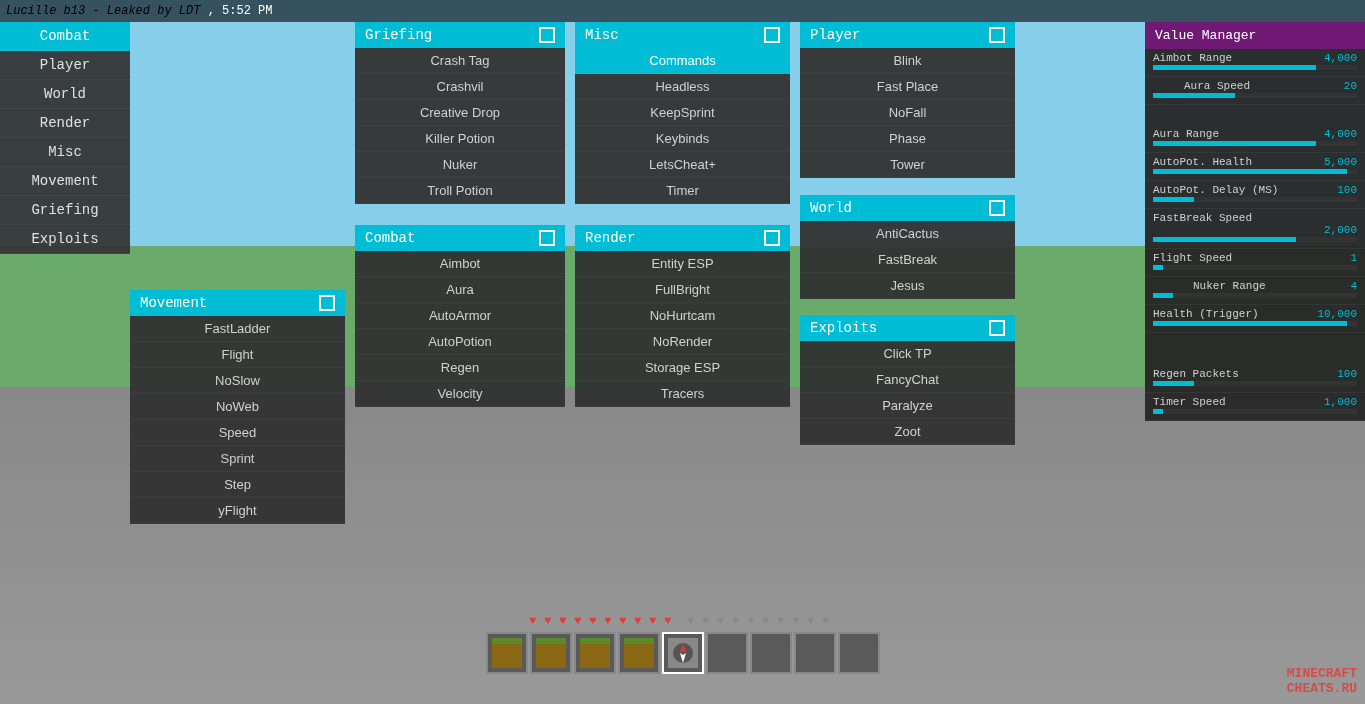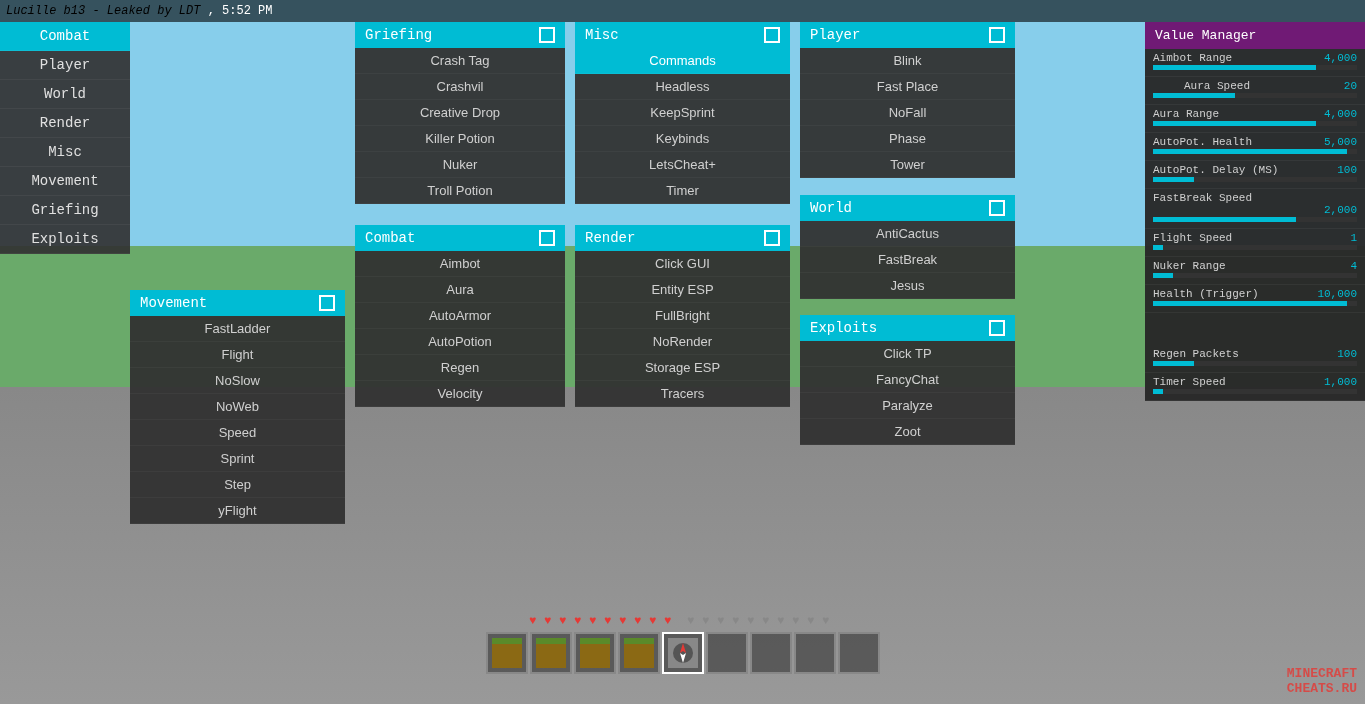--- a/index.html
+++ b/index.html
@@ -298,23 +298,23 @@
   <div class="panel-item">AutoPotion</div>
   <div class="panel-item">Regen</div>
   <div class="panel-item">Velocity</div>
 </div>
 
 <div class="panel" style="top:225px; left:575px; width:215px;">
   <div class="panel-header">
     <span>Render</span>
     <span class="toggle-box"></span>
   </div>
-  <div class="panel-item">Click GUI</div>
   <div class="panel-item">Entity ESP</div>
   <div class="panel-item">FullBright</div>
+  <div class="panel-item">NoHurtcam</div>
   <div class="panel-item">NoRender</div>
   <div class="panel-item">Storage ESP</div>
   <div class="panel-item">Tracers</div>
 </div>
 
 <div class="panel" style="top:195px; left:800px; width:215px;">
   <div class="panel-header">
     <span>World</span>
     <span class="toggle-box"></span>
   </div>
@@ -357,21 +357,21 @@
         <span class="vm-label">Aura Speed</span>
         <span class="vm-value">20</span>
       </div>
       <div class="vm-bar-bg">
           <div class="vm-bar-fill" style="width:40%"></div>
         </div>
     </div>
   </div>
   <div class="vm-row">
     <div style="flex:1">
-      <div style="display:flex;justify-content:flex-start;">
+      <div style="display:flex;justify-content:flex-start;margin-top:20px;">
         <span class="vm-label">Aura Range</span>
         <span class="vm-value">4,000</span>
       </div>
       <div class="vm-bar-bg">
           <div class="vm-bar-fill" style="width:80%"></div>
         </div>
     </div>
   </div>
   <div class="vm-row">
     <div style="flex:1">
@@ -412,21 +412,21 @@
         <span class="vm-label">Flight Speed</span>
         <span class="vm-value">1</span>
       </div>
       <div class="vm-bar-bg">
           <div class="vm-bar-fill" style="width:5%"></div>
         </div>
     </div>
   </div>
   <div class="vm-row">
     <div style="flex:1">
-      <div style="display:flex;justify-content:space-between;">
+      <div style="display:flex;justify-content:space-between;margin-left:40px;">
         <span class="vm-label">Nuker Range</span>
         <span class="vm-value">4</span>
       </div>
       <div class="vm-bar-bg">
           <div class="vm-bar-fill" style="width:10%"></div>
         </div>
     </div>
   </div>
   <div class="vm-row">
     <div style="flex:1">

